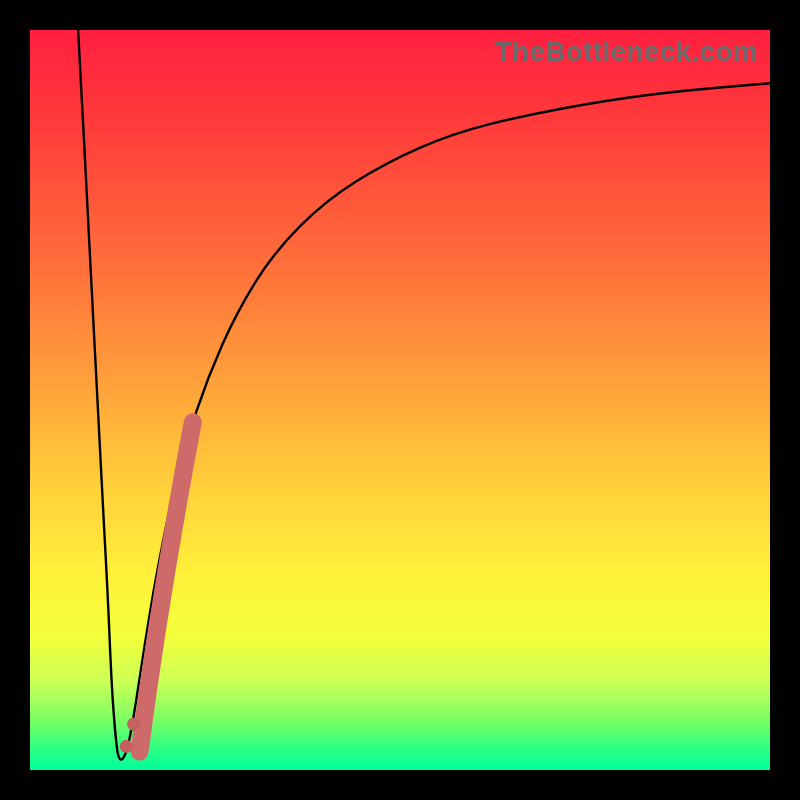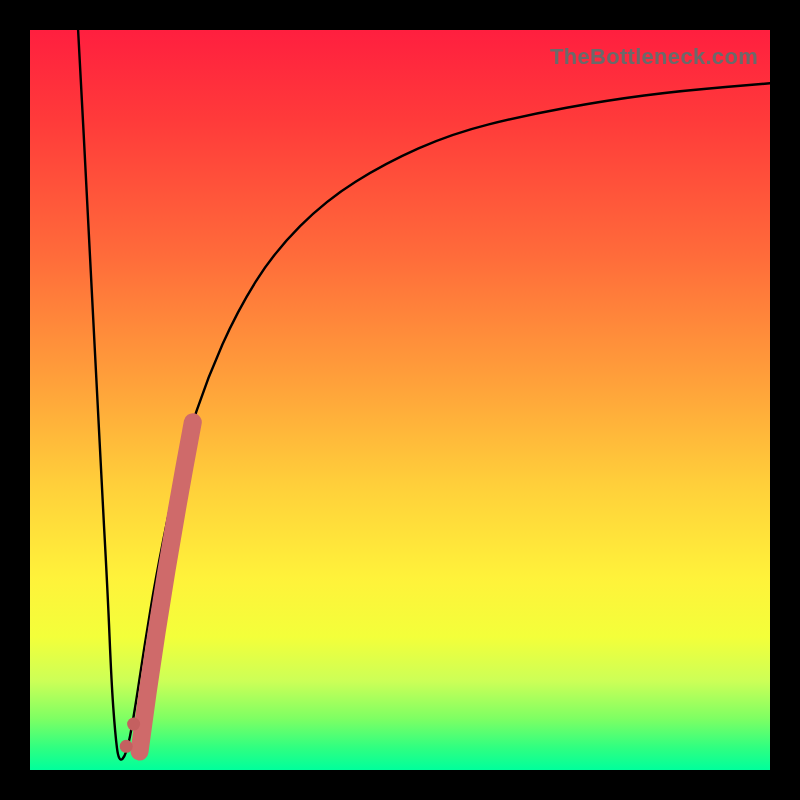--- a/index.html
+++ b/index.html
@@ -35,24 +35,24 @@
       #fff23a 74%,
       #f3ff3a 82%,
       #ccff57 88%,
       #7fff63 93%,
       #2fff81 97%,
       #00ff9c 100%
     );
   }
   .attrib {
     position: absolute;
-    top: 14px;
+    top: 6px;
     right: 12px;
     color: #6a6a6a;
-    font-size: 22px;
+    font-size: 28px;
     font-weight: 600;
     letter-spacing: 0.3px;
   }
   svg.curve {
     position: absolute;
     left: 0;
     top: 0;
     width: 740px;
     height: 740px;
   }

